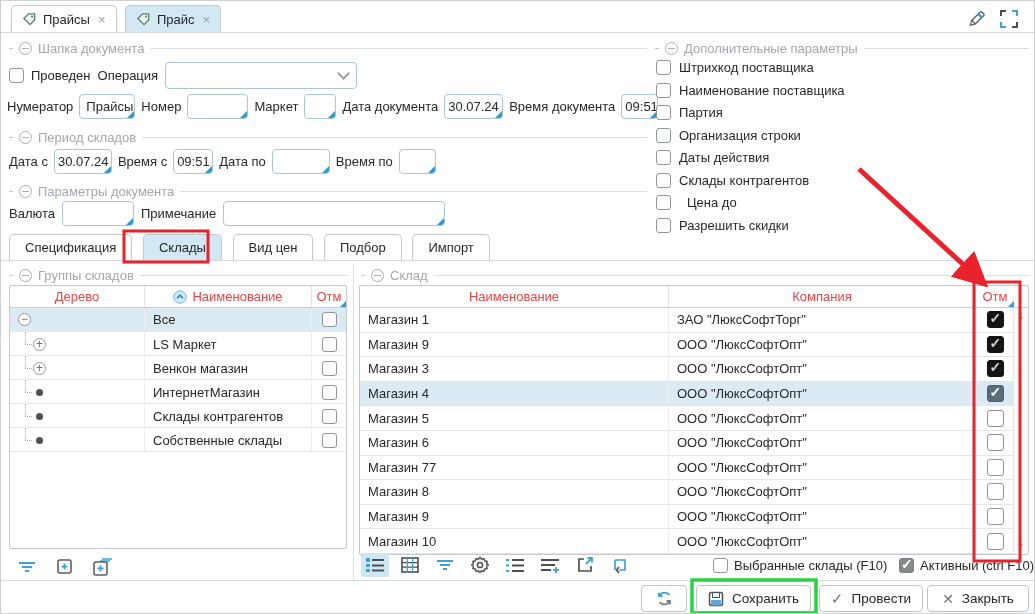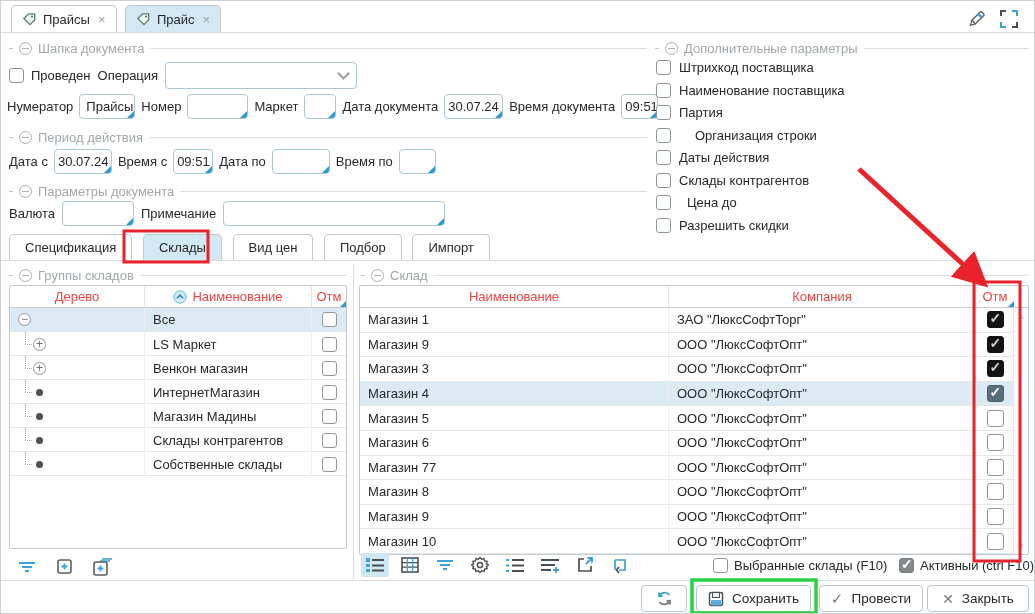--- a/index.html
+++ b/index.html
@@ -156,21 +156,21 @@
     </span>
   <span class="lbl">Время документа</span>
   <span class="field" style="width:37px;padding:0 3px">
       <span>09:51</span>
     </span>
 </div>
 
 <div class="sechdr" style="left:8px;top:128px;width:638px">
   <span class="tick"></span>
     <span class="circ"></span>
-  <span>Период действия</span>
+  <span>Период складов</span>
   <span class="line"></span>
 </div>
 <div class="flex abs" style="left:8px;top:148px;gap:6px">
   <span class="lbl">Дата с</span>
   <span class="field" style="width:58px;padding:0 3px">
       <span>30.07.24</span>
     </span>
   <span class="lbl">Время с</span>
   <span class="field" style="width:40px;padding:0 3px">
       <span>09:51</span>
@@ -214,21 +214,21 @@
       <span class="lbl">Штрихкод поставщика</span>
     </div>
   <div class="flex" style="gap:8px">
       <span class="cb"></span>
       <span class="lbl">Наименование поставщика</span>
     </div>
   <div class="flex" style="gap:8px">
       <span class="cb"></span>
       <span class="lbl">Партия</span>
     </div>
-  <div class="flex" style="gap:24px">
+  <div class="flex" style="gap:8px">
       <span class="cb"></span>
       <span class="lbl">Организация строки</span>
     </div>
   <div class="flex" style="gap:8px">
       <span class="cb"></span>
       <span class="lbl">Даты действия</span>
     </div>
   <div class="flex" style="gap:8px">
       <span class="cb"></span>
       <span class="lbl">Склады контрагентов</span>
@@ -320,32 +320,20 @@
         <span class="cb"></span>
       </div>
   </div>
   <div class="trow" style="grid-template-columns:135px 167px 34px">
     <div>
         <span class="conn"></span>
         <span class="dot"></span>
       </div>
     <div>
         <span>ИнтернетМагазин</span>
-      </div>
-    <div>
-        <span class="cb"></span>
-      </div>
-  </div>
-  <div class="trow" style="grid-template-columns:135px 167px 34px">
-    <div>
-        <span class="conn"></span>
-        <span class="dot"></span>
-      </div>
-    <div>
-        <span>Магазин Мадины</span>
       </div>
     <div>
         <span class="cb"></span>
       </div>
   </div>
   <div class="trow" style="grid-template-columns:135px 167px 34px">
     <div>
         <span class="conn"></span>
         <span class="dot"></span>
       </div>

